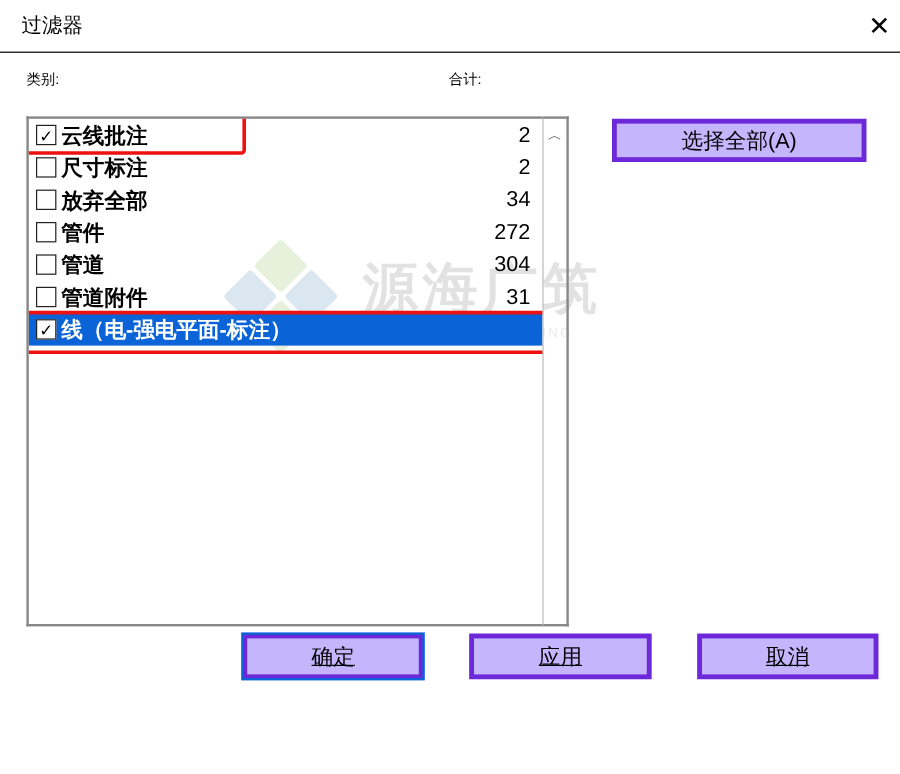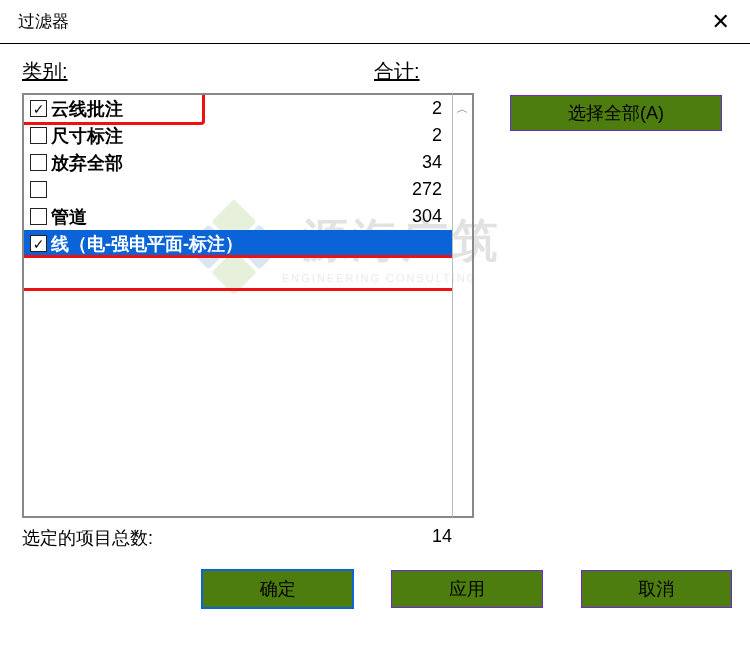--- a/index.html
+++ b/index.html
@@ -8,39 +8,38 @@
       background: #fff;
       width: 750px;
       height: 645px;
       position: relative;
     }
     .titlebar {
       display: flex;
       justify-content: space-between;
       align-items: center;
       height: 44px;
-      padding: 0 12px 0 18px;
+      padding: 0 0 0 18px;
       border-bottom: 1px solid #000;
       font-size: 17px;
     }
     .close-x {
       font-size: 22px;
       cursor: pointer;
       padding: 4px 8px;
       font-family: Arial, sans-serif;
     }
     .content {
       padding: 14px 18px 10px 22px;
       position: relative;
     }
     .headers {
       display: flex;
-      font-size: 20px;
-      margin-bottom: 8px;
-      text-decoration: underline;
+      font-size: 12px;
+      margin-bottom: 22px;
     }
     .hdr-cat { width: 352px; }
     .hdr-total { }
 
     .main-row {
       display: flex;
     }
     .listwrap {
       width: 430px;
       height: 425px;
@@ -96,42 +95,43 @@
     }
     .hl1 { left: -5px; top: -4px; width: 186px; height: 34px; }
     .hl2 { left: -5px; top: 160px; width: 438px; height: 36px; }
 
     .sidebtns {
       margin-left: 36px;
       display: flex; flex-direction: column; gap: 16px;
       padding-top: 2px;
     }
     .btn {
-      background: #4d7c0f;
-      border: 1px solid #6d28d9;
+      background: #c4b5fd;
+      border: 4px solid #6d28d9;
       font-size: 18px;
       height: 36px;
       display: flex; align-items: center; justify-content: center;
       cursor: pointer;
     }
     .sidebtn { width: 212px; }
 
     .footer-row {
       display: flex;
       font-size: 18px;
       margin-top: 8px;
     }
     .ft-label { width: 352px; }
     .ft-val { width: 78px; text-align: right; }
 
     .action-row {
       display: flex;
       gap: 38px;
-      margin-top: 20px;
+      margin-top: 6px;
       margin-left: 180px;
+      text-decoration: underline;
     }
     .actbtn { width: 168px; height: 38px; }
     .actbtn.primary { outline: 2px solid #0a64d8; outline-offset: -1px; }
 
     .watermark {
       position: absolute;
       left: 200px; top: 210px;
       width: 470px;
       pointer-events: none;
       opacity: 0.18;
@@ -188,50 +188,52 @@
             <span class="label">尺寸标注</span>
             <span class="count">2</span>
           </div>
           <div class="row">
             <span class="cb"></span>
             <span class="label">放弃全部</span>
             <span class="count">34</span>
           </div>
           <div class="row">
             <span class="cb"></span>
+            <span class="label">管件</span>
             <span class="count">272</span>
           </div>
           <div class="row">
             <span class="cb"></span>
             <span class="label">管道</span>
             <span class="count">304</span>
+          </div>
+          <div class="row">
+            <span class="cb"></span>
+            <span class="label">管道附件</span>
+            <span class="count">31</span>
           </div>
           <div class="row selected">
             <span class="cb">✓</span>
             <span class="label">线（电-强电平面-标注）</span>
           </div>
         </div>
       <div class="hl-red hl1"></div>
       <div class="hl-red hl2"></div>
     </div>
     <div class="scrollbar">
       <span class="scroll-chevron">︿</span>
     </div>
 
     <div class="sidebtns">
       <div class="btn sidebtn">
         <span>选择全部(A)</span>
       </div>
     </div>
   </div>
 
-  <div class="footer-row">
-    <div class="ft-label">选定的项目总数:</div>
-    <div class="ft-val">14</div>
-  </div>
 
   <div class="action-row">
     <div class="btn actbtn primary">
       <span>确定</span>
     </div>
     <div class="btn actbtn">
       <span>应用</span>
     </div>
     <div class="btn actbtn">
       <span>取消</span>

